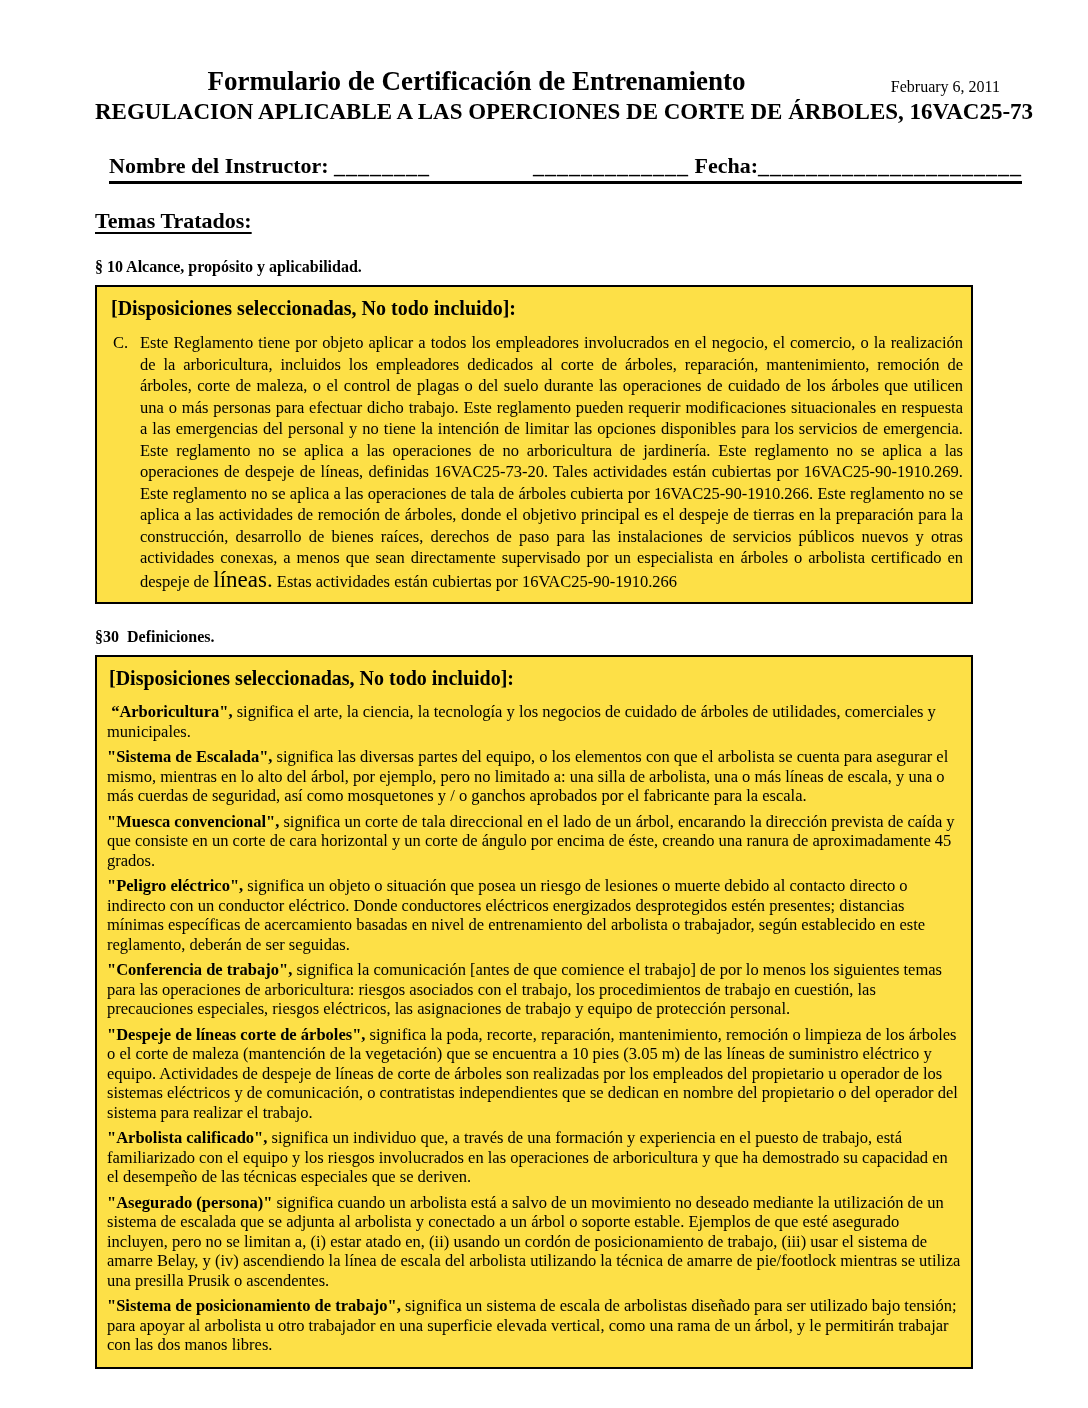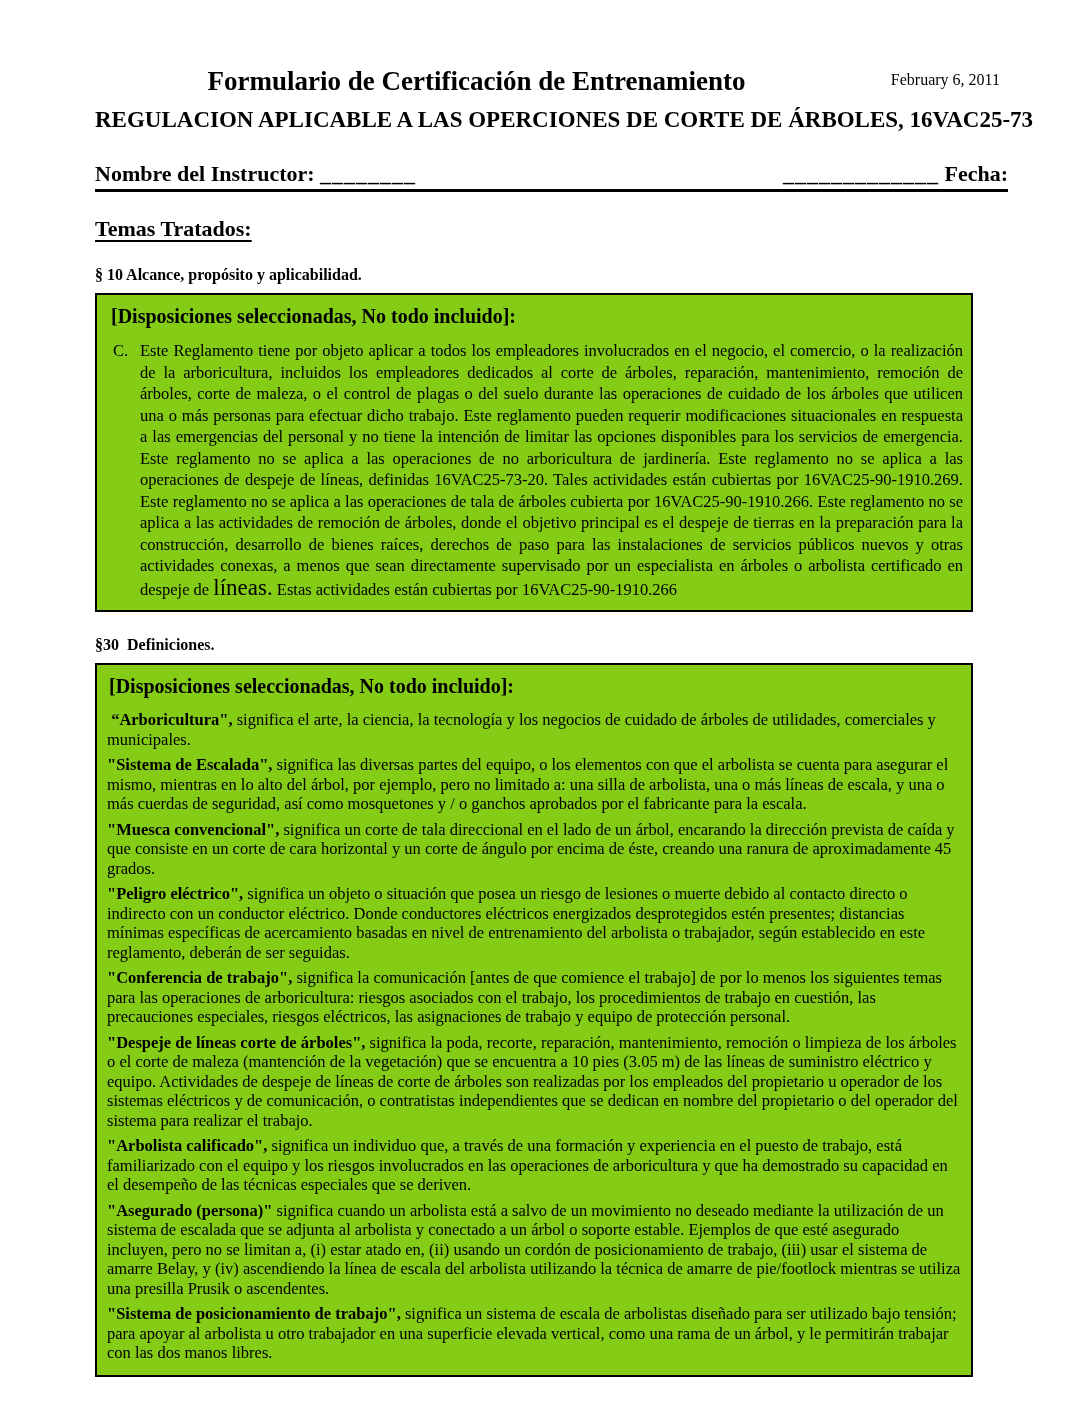--- a/index.html
+++ b/index.html
@@ -14,49 +14,50 @@
     width:1088px;height:1408px;
     padding:66px 80px 0 95px;
   }
   
   .title-row{position:relative;width:913px;}
   .doc-title{
     display:block;text-align:center;padding-right:150px;
     font-size:27px;font-weight:bold;line-height:30px;white-space:nowrap;
   }
   .doc-date{
-    position:absolute;right:8px;bottom:7px;
+    position:absolute;right:8px;bottom:0;
     font-size:16px;font-weight:normal;
   }
   .doc-subtitle{
     text-align:center;font-size:23px;font-weight:bold;
-    line-height:27px;margin-top:10px;white-space:nowrap;
+    line-height:27px;margin-top:2px;white-space:nowrap;
   }
   
   .form-line{
     display:flex;align-items:baseline;
     width:913px;margin-top:27px;
     border-bottom:3px solid #000;
     font-size:22px;font-weight:bold;line-height:28px;padding-bottom:1px;
     white-space:pre;
+    margin-left:14px;
   }
   .form-line .spacer{flex:1 1 auto;}
   .blank{font-weight:bold;letter-spacing:1px;text-align:center;}
   
   .topics-heading{
     margin-top:24px;font-size:22px;font-weight:bold;
     text-decoration:underline;text-decoration-thickness:2px;text-underline-offset:4px;
   }
   .section-heading{
     margin-top:24px;font-size:16px;font-weight:bold;white-space:pre-wrap;
   }
   
   .box{
     box-sizing:border-box;width:878px;
-    border:2px solid #000;background:#84cc16;
+    border:2px solid #000;background:#fde047;
     margin-top:9px;
   }
   .box1{padding:8px 8px 10px 12px;}
   .box2{padding:8px 10px 12px 10px;}
   .box-header{
     font-size:20px;font-weight:bold;margin:2px 0 12px 2px;
   }
   
   .prov{
     position:relative;margin:0;padding-left:31px;
@@ -75,21 +76,21 @@
 <body>
 
 <div class="page">
 
   <div class="title-row">
     <span class="doc-title">Formulario de Certificación de Entrenamiento</span>
     <span class="doc-date">February 6, 2011</span>
   </div>
   <div class="doc-subtitle">REGULACION APLICABLE A LAS OPERCIONES DE CORTE DE ÁRBOLES, 16VAC25-73</div>
 
-  <div class="form-line"><span>Nombre del Instructor: </span><span class="blank">________</span><span class="spacer"></span><span class="blank">_____________</span><span> Fecha:</span></div>
+  <div class="form-line"><span>Nombre del Instructor: </span><span class="blank">________</span><span class="spacer"></span><span class="blank">_____________</span><span> Fecha:</span><span class="blank">______________________</span></div>
 
   <div class="topics-heading">Temas Tratados:</div>
 
   <div class="section-heading">§ 10 Alcance, propósito y aplicabilidad.</div>
 
   <div class="box box1">
     <div class="box-header">[Disposiciones seleccionadas, No todo incluido]:</div>
     <p class="prov"><span class="prov-label">C.</span><span>Este Reglamento tiene por objeto aplicar a todos los empleadores involucrados en el negocio, el comercio, o la realización de la arboricultura, incluidos los empleadores dedicados al corte de árboles, reparación, mantenimiento, remoción de árboles, corte de maleza, o el control de plagas o del suelo durante las operaciones de cuidado de los árboles que utilicen una o más personas para efectuar dicho trabajo. Este reglamento pueden requerir modificaciones situacionales en respuesta a las emergencias del personal y no tiene la intención de limitar las opciones disponibles para los servicios de emergencia. Este reglamento no se aplica a las operaciones de no arboricultura de jardinería. Este reglamento no se aplica a las operaciones de despeje de líneas, definidas 16VAC25-73-20. Tales actividades están cubiertas por 16VAC25-90-1910.269. Este reglamento no se aplica a las operaciones de tala de árboles cubierta por 16VAC25-90-1910.266. Este reglamento no se aplica a las actividades de remoción de árboles, donde el objetivo principal es el despeje de tierras en la preparación para la construcción, desarrollo de bienes raíces, derechos de paso para las instalaciones de servicios públicos nuevos y otras actividades conexas, a menos que sean directamente supervisado por un especialista en árboles o arbolista certificado en despeje de </span><span class="big-word">líneas.</span><span> Estas actividades están cubiertas por 16VAC25-90-1910.266</span></p>
   </div>
 

